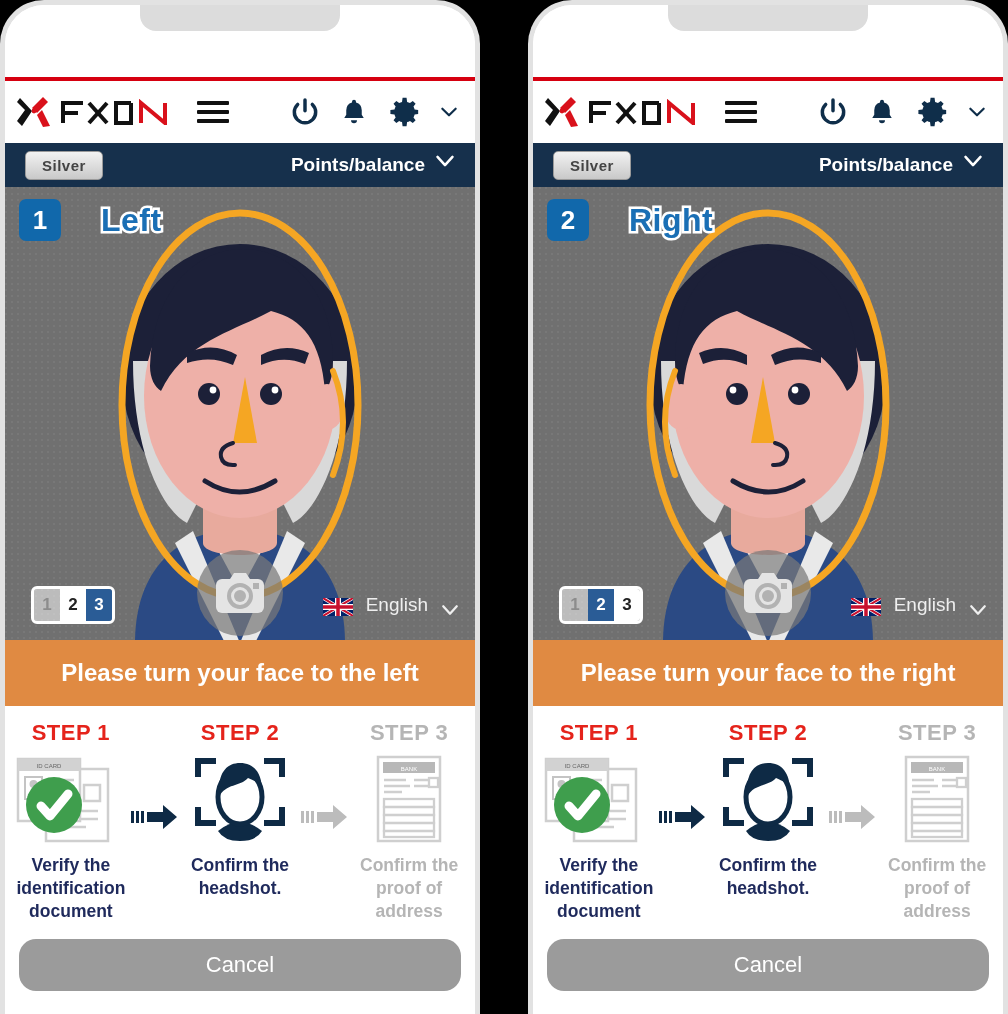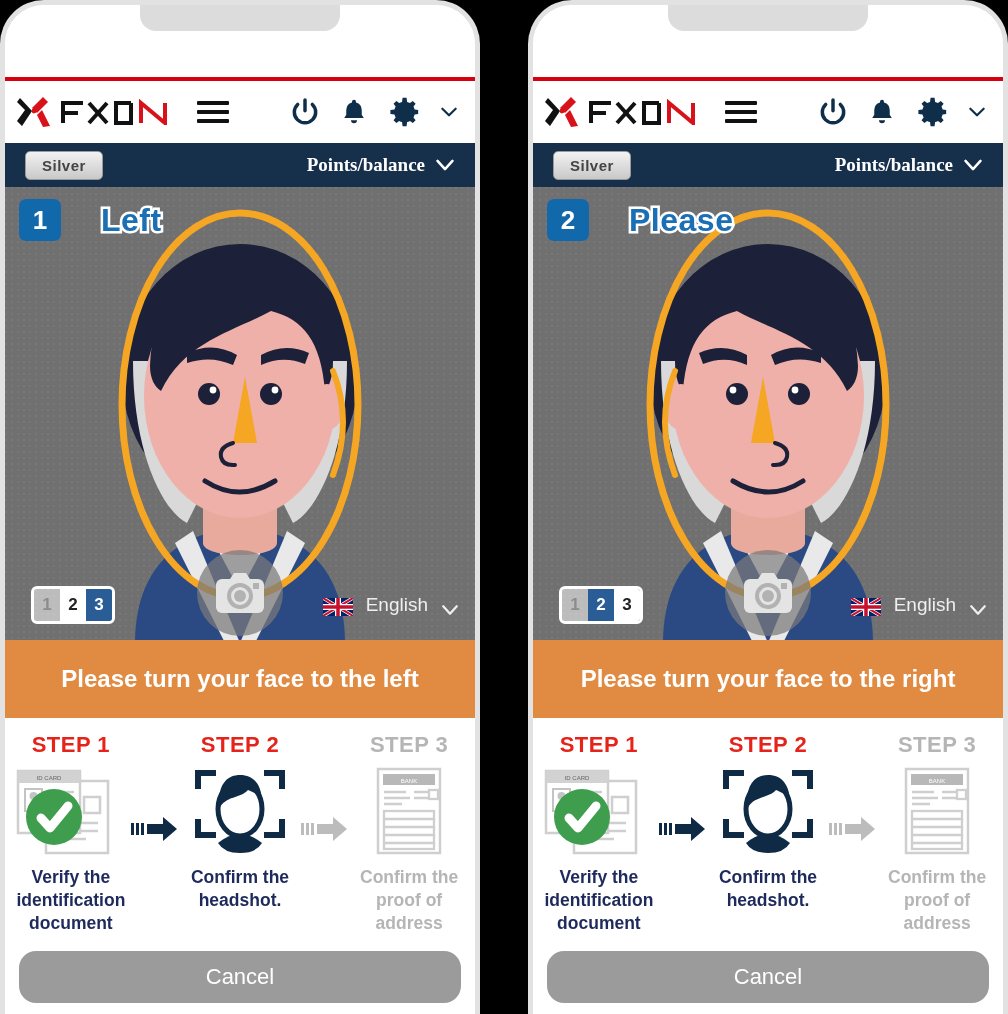--- a/index.html
+++ b/index.html
@@ -52,21 +52,21 @@
   .rankbadge {
     background: linear-gradient(#f2f2f2, #c9c9c9);
     border: 1px solid #9a9a9a;
     border-radius: 5px;
     padding: 5px 16px;
     font-size: 15px; font-weight: bold; color: #444;
     letter-spacing: .5px;
   }
   .points {
     margin-left: auto; color: #fff; font-weight: bold; font-size: 19px;
-    display: flex; align-items: center; gap: 10px; font-family: Liberation Serif, serif;
+    display: flex; align-items: flex-start; gap: 10px;
   }
 
   
   .camera {
     position: relative; height: 453px; overflow: hidden;
     background:
       radial-gradient(circle at 1px 1px, rgba(255,255,255,.055) 1px, transparent 1px) 0 0/6px 6px,
       #707070;
   }
   .camera .avatar { position: absolute; left: 50%; transform: translateX(-50%); top: 4px; }
@@ -111,21 +111,21 @@
   }
   .langsel {
     position: absolute; right: 16px; bottom: 24px; z-index: 14;
     display: flex; align-items: flex-end; gap: 13px;
     color: #efefef; font-size: 19px; cursor: pointer;
   }
   .flag { width: 30px; height: 18px; display: block; }
 
   
   .banner {
-    background: #e08a42; height: 78px;
+    background: #e08a42; height: 66px;
     display: flex; align-items: center; justify-content: center;
     color: #fff; font-size: 24px; font-weight: bold;
   }
 
   
   .steps { background: #fff; padding: 14px 6px 8px; }
   .steprow { display: flex; align-items: flex-start; }
   .stepcol { width: 136px; text-align: center; }
   .arrowcol { width: 56px; display: flex; align-items: center; justify-content: center; padding-top: 82px; }
   .stephead { font-size: 22px; font-weight: bold; letter-spacing: .5px; }
@@ -457,21 +457,21 @@
           <path d="M130 290 q34 22 70 0" stroke="#1c2038" stroke-width="5" fill="none" stroke-linecap="round"></path>
         </g>
       </svg>
       <svg class="faceguide" width="250" height="400" viewBox="0 0 250 400">
         <ellipse cx="125" cy="200" rx="118" ry="192" fill="none" stroke="#f5a623" stroke-width="7"></ellipse>
         <path d="M32 166 q-20 50 0 104" fill="none" stroke="#f5a623" stroke-width="6" stroke-linecap="round"></path>
       </svg>
 
       <div class="stepflag">
         <div class="stepnum">2</div>
-        <div class="steplabel">Please</div>
+        <div class="steplabel">Right</div>
       </div>
 
       <div class="pager">
         <span class="dim">1</span>
         <span class="active">2</span>
         <span class="plain">3</span>
       </div>
 
       <div class="shutter">
         <svg width="52" height="44" viewBox="0 0 52 44">

